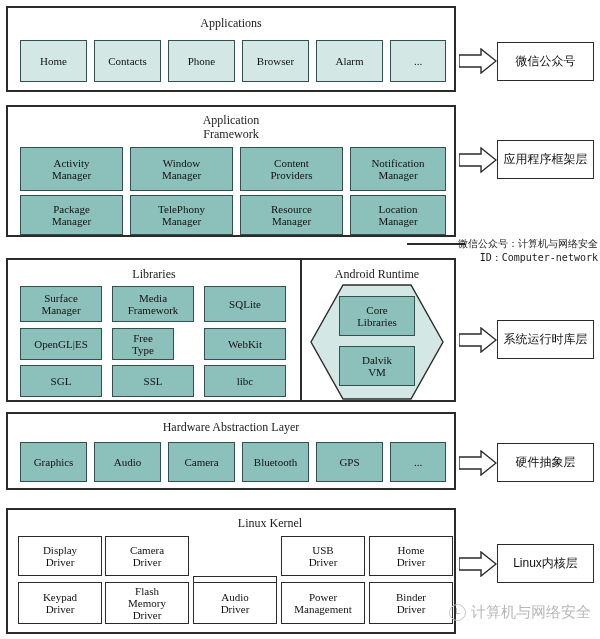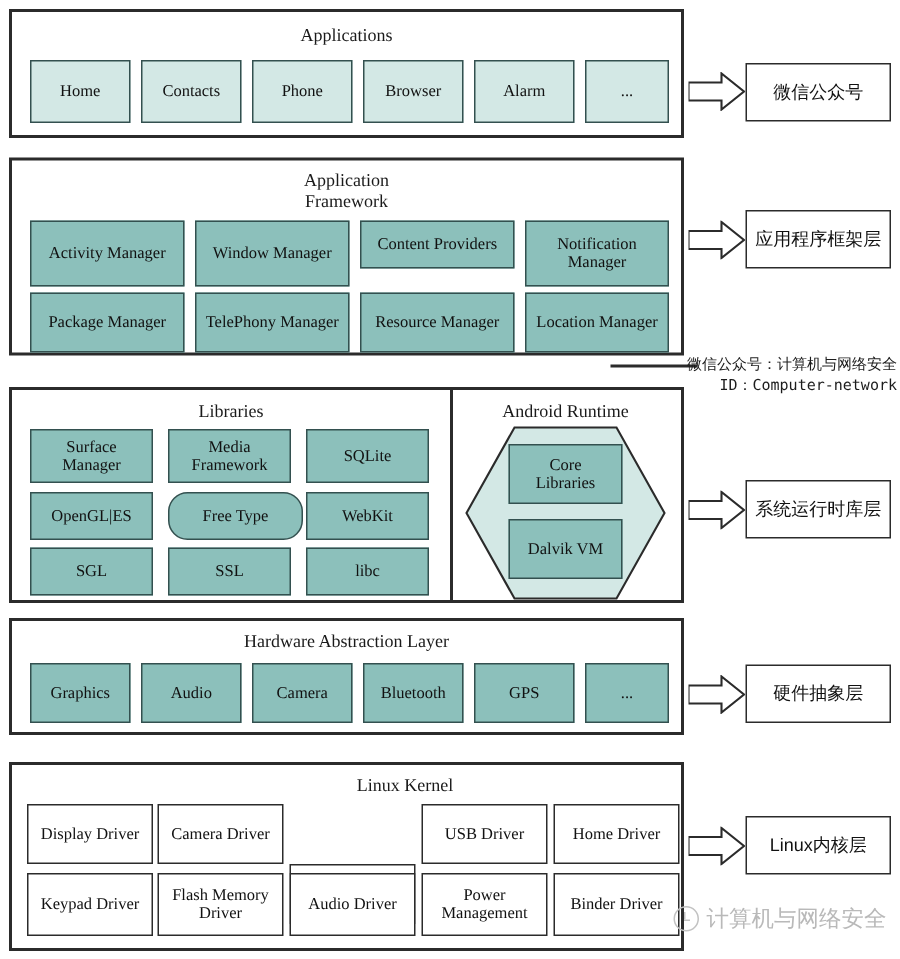--- a/index.html
+++ b/index.html
@@ -47,21 +47,21 @@
     position: absolute;
     box-sizing: border-box;
     border: 1px solid #33504f;
     display: flex;
     align-items: center;
     justify-content: center;
     text-align: center;
     font-size: 11px;
     line-height: 12px;
     color: #111111;
-    padding: 0 6px;
+    padding: 0 16px;
   }
   .cell.teal   { background: #8cc0bb; }
   .cell.cyan   { background: #d3e8e5; }
   .cell.white  { background: #ffffff; border: 1px solid #2b2b2b; }
 
   
   .rlabel {
     position: absolute;
     box-sizing: border-box;
     border: 1px solid #2b2b2b;
@@ -158,21 +158,21 @@
     </svg>
   </div>
   <div class="rlabel" style="top:42px; height:39px;">微信公众号</div>
 
   <div class="section" style="top:105px; height:132px;">
     <div class="section-title" style="top:7px;">Application</div>
     <div class="section-title" style="top:21px;">Framework</div>
 
     <div class="cell teal" style="left:12px; top:40px; width:103px; height:44px;">Activity Manager</div>
     <div class="cell teal" style="left:122px; top:40px; width:103px; height:44px;">Window Manager</div>
-    <div class="cell teal" style="left:232px; top:40px; width:103px; height:32px;">Content Providers</div>
+    <div class="cell teal" style="left:232px; top:40px; width:103px; height:44px;">Content Providers</div>
     <div class="cell teal" style="left:342px; top:40px; width:96px; height:44px;">Notification Manager</div>
 
     <div class="cell teal" style="left:12px; top:88px; width:103px; height:40px;">Package Manager</div>
     <div class="cell teal" style="left:122px; top:88px; width:103px; height:40px;">TelePhony Manager</div>
     <div class="cell teal" style="left:232px; top:88px; width:103px; height:40px;">Resource Manager</div>
     <div class="cell teal" style="left:342px; top:88px; width:96px; height:40px;">Location Manager</div>
   </div>
 
   <div class="arrow" style="top:147px;">
     <svg width="38" height="26" viewBox="0 0 38 26">
@@ -190,21 +190,21 @@
 
     <div style="position:absolute; left:292px; top:0; width:2px; height:100%; background:#2b2b2b;"></div>
 
     <div class="section-title" style="top:8px; left:292px; width:154px;">Android Runtime</div>
 
     <div class="cell teal" style="left:12px; top:26px; width:82px; height:36px;">Surface Manager</div>
     <div class="cell teal" style="left:104px; top:26px; width:82px; height:36px;">Media Framework</div>
     <div class="cell teal" style="left:196px; top:26px; width:82px; height:36px;">SQLite</div>
 
     <div class="cell teal" style="left:12px; top:68px; width:82px; height:32px;">OpenGL|ES</div>
-    <div class="cell teal" style="left:104px; top:68px; width:90px; height:32px;border-radius:13px;">Free Type</div>
+    <div class="cell teal" style="left:104px; top:68px; width:62px; height:32px;">Free Type</div>
     <div class="cell teal" style="left:196px; top:68px; width:82px; height:32px;">WebKit</div>
 
     <div class="cell teal" style="left:12px; top:105px; width:82px; height:32px;">SGL</div>
     <div class="cell teal" style="left:104px; top:105px; width:82px; height:32px;">SSL</div>
     <div class="cell teal" style="left:196px; top:105px; width:82px; height:32px;">libc</div>
 
     <div class="hexwrap" style="left:302px; top:24px; width:134px; height:116px;">
       <svg width="134" height="116" viewBox="0 0 134 116">
         <polygon points="33,1 101,1 133,58 101,115 33,115 1,58" fill="#d3e8e5" stroke="#2b2b2b" stroke-width="1.4"></polygon>
       </svg>

